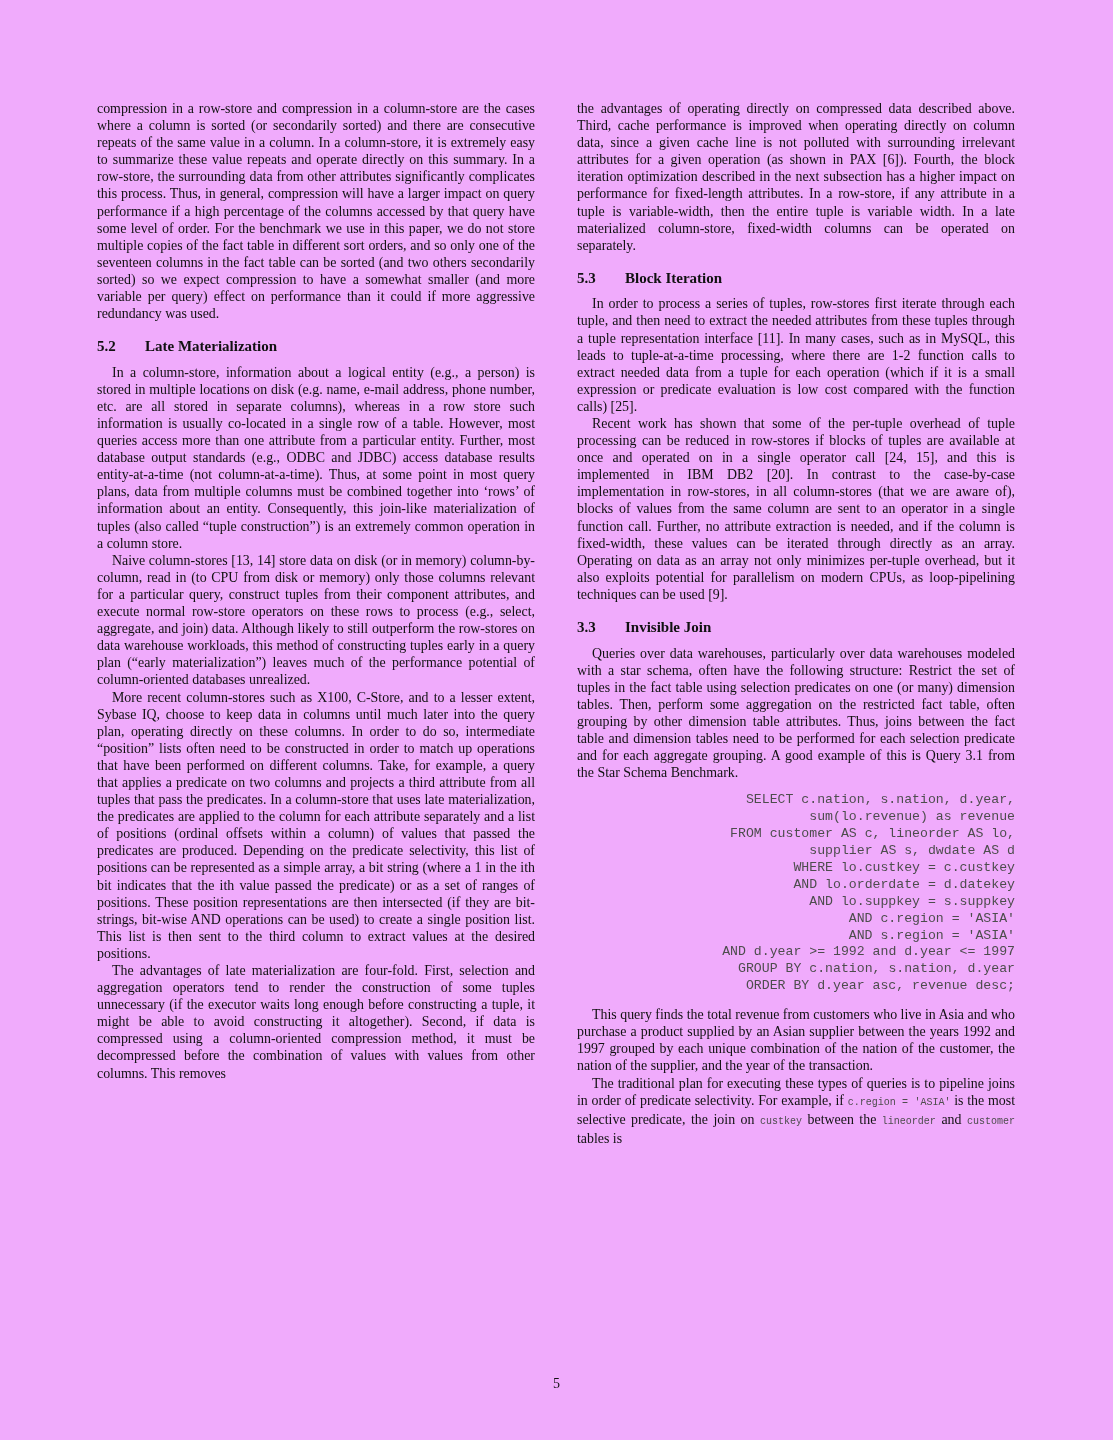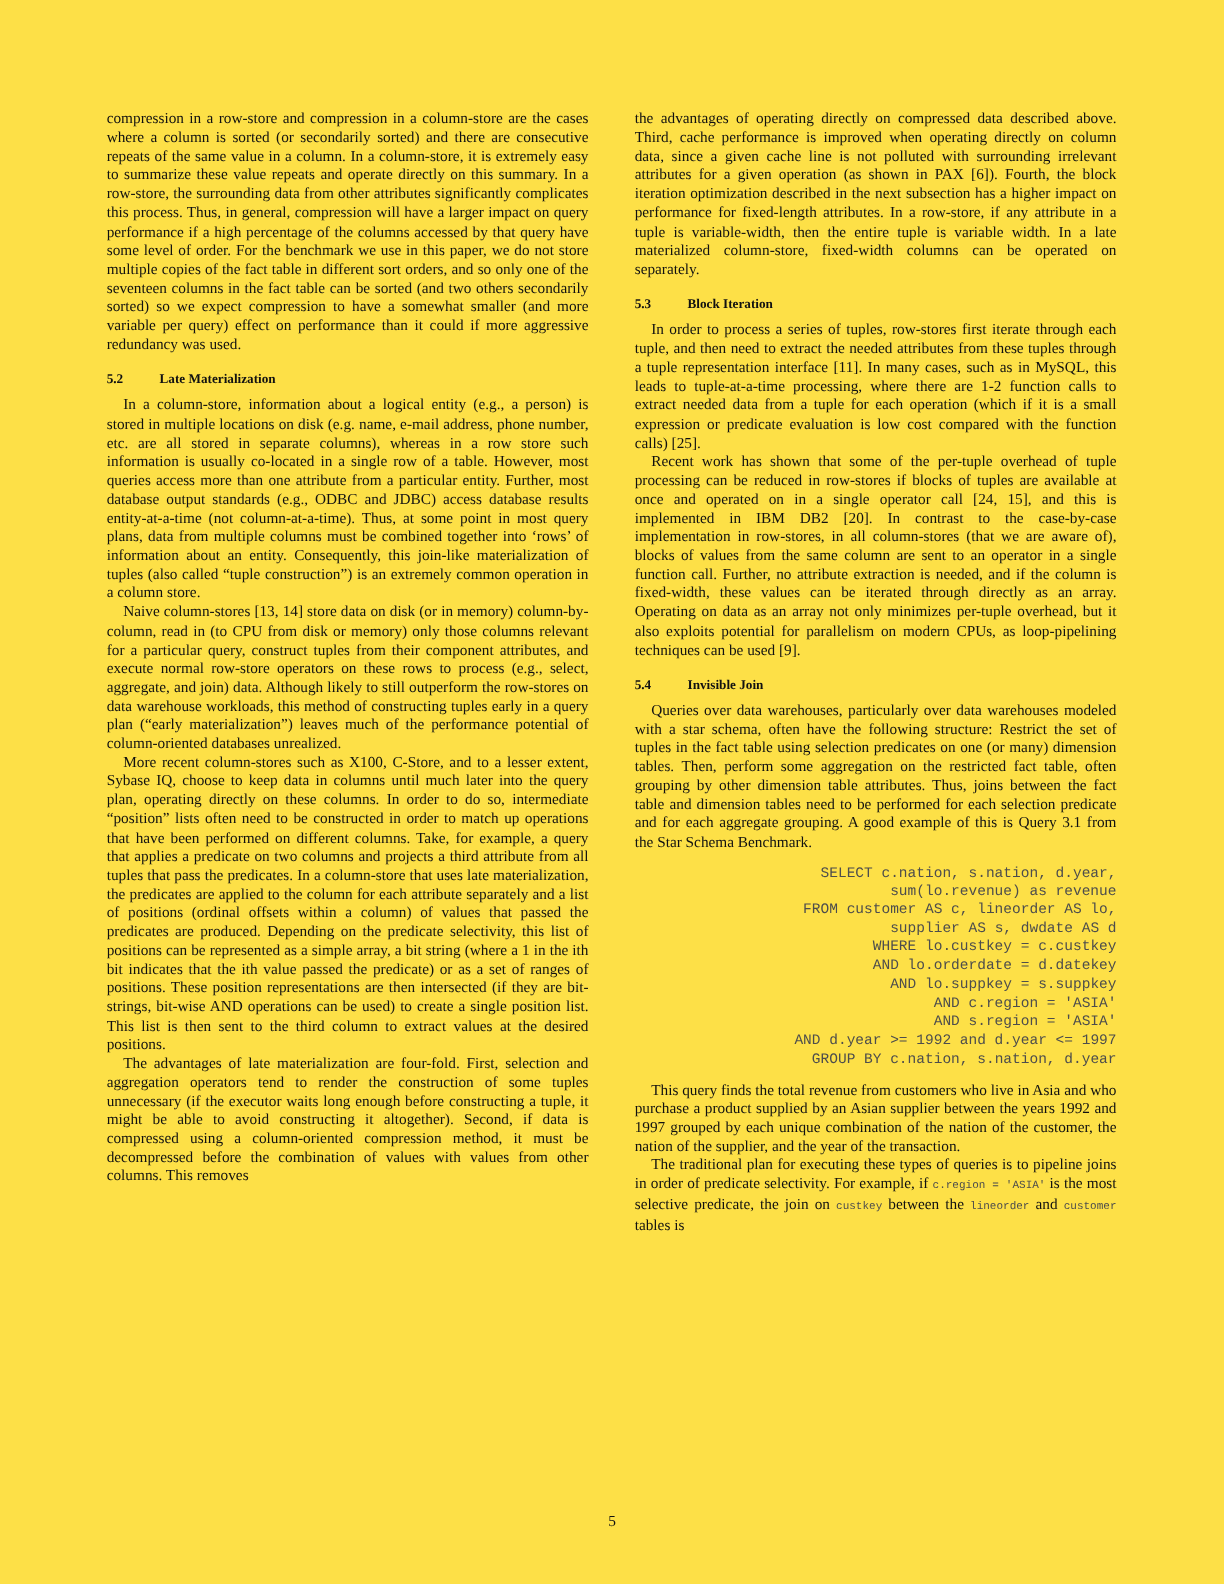--- a/index.html
+++ b/index.html
@@ -4,21 +4,21 @@
 <style>
   html, body {
     margin: 0;
     padding: 0;
     background: #ffffff;
   }
   .page {
     position: relative;
     width: 1113px;
     height: 1440px;
-    background: #fde047;
+    background: #f0abfc;
     box-sizing: border-box;
     padding: 100px 97px 0 97px;
     font-family: "Liberation Serif", serif;
     color: #111111;
     overflow: hidden;
   }
   .columns {
     display: flex;
     gap: 42px;
   }
@@ -31,21 +31,21 @@
     font-size: 13.9px;
     line-height: 17.1px;
     text-align: justify;
     hyphens: auto;
     -webkit-hyphens: auto;
   }
   p.indent { text-indent: 15px; }
   h2.heading {
     display: flex;
     align-items: flex-start;
-    font-size: 12px;
+    font-size: 15px;
     font-weight: bold;
     margin: 16px 0 9px 0;
     line-height: 1.1;
   }
   .sec-num {
     flex: 0 0 48px;
   }
   .code-block {
     margin: 11px 0 11px 0;
     text-align: right;
@@ -98,38 +98,39 @@
 
       <h2 class="heading">
         <span class="sec-num">5.3</span>
         <span class="sec-title">Block Iteration</span>
       </h2>
 
       <p class="body indent">In order to process a series of tuples, row-stores first iterate through each tuple, and then need to extract the needed attributes from these tuples through a tuple representation interface [11].  In many cases, such as in MySQL, this leads to tuple-at-a-time processing, where there are 1-2 function calls to extract needed data from a tuple for each operation (which if it is a small expression or predicate evaluation is low cost compared with the function calls) [25].</p>
       <p class="body indent">Recent work has shown that some of the per-tuple overhead of tuple processing can be reduced in row-stores if blocks of tuples are available at once and operated on in a single operator call [24, 15], and this is implemented in IBM DB2 [20].  In contrast to the case-by-case implementation in row-stores, in all column-stores (that we are aware of), blocks of values from the same column are sent to an operator in a single function call.  Further, no attribute extraction is needed, and if the column is fixed-width, these values can be iterated through directly as an array.  Operating on data as an array not only minimizes per-tuple overhead, but it also exploits potential for parallelism on modern CPUs, as loop-pipelining techniques can be used [9].</p>
 
       <h2 class="heading">
-        <span class="sec-num">5.4</span>
+        <span class="sec-num">3.3</span>
         <span class="sec-title">Invisible Join</span>
       </h2>
 
       <p class="body indent">Queries over data warehouses, particularly over data warehouses modeled with a star schema, often have the following structure: Restrict the set of tuples in the fact table using selection predicates on one (or many) dimension tables.  Then, perform some aggregation on the restricted fact table, often grouping by other dimension table attributes.  Thus, joins between the fact table and dimension tables need to be performed for each selection predicate and for each aggregate grouping.  A good example of this is Query 3.1 from the Star Schema Benchmark.</p>
 
       <div class="code-block">
         <div class="code-line">SELECT c.nation, s.nation, d.year,</div>
         <div class="code-line">        sum(lo.revenue) as revenue</div>
         <div class="code-line">FROM customer AS c, lineorder AS lo,</div>
         <div class="code-line">     supplier AS s, dwdate AS d</div>
         <div class="code-line">WHERE lo.custkey = c.custkey</div>
         <div class="code-line">  AND lo.orderdate = d.datekey</div>
         <div class="code-line">  AND lo.suppkey = s.suppkey</div>
         <div class="code-line">  AND c.region = 'ASIA'</div>
         <div class="code-line">  AND s.region = 'ASIA'</div>
         <div class="code-line">  AND d.year &gt;= 1992 and d.year &lt;= 1997</div>
         <div class="code-line">GROUP BY c.nation, s.nation, d.year</div>
+        <div class="code-line">ORDER BY d.year asc, revenue desc;</div>
       </div>
 
       <p class="body indent">This query finds the total revenue from customers who live in Asia and who purchase a product supplied by an Asian supplier between the years 1992 and 1997 grouped by each unique combination of the nation of the customer, the nation of the supplier, and the year of the transaction.</p>
 
       <p class="body indent">
         <span>The traditional plan for executing these types of queries is to pipeline joins in order of predicate selectivity.  For example, if </span><span class="inline-code">c.region = 'ASIA'</span><span> is the most selective predicate, the join on </span><span class="inline-code">custkey</span><span> between the </span><span class="inline-code">lineorder</span><span> and </span><span class="inline-code">customer</span><span> tables is</span>
       </p>
     </div>
 
   </div>

